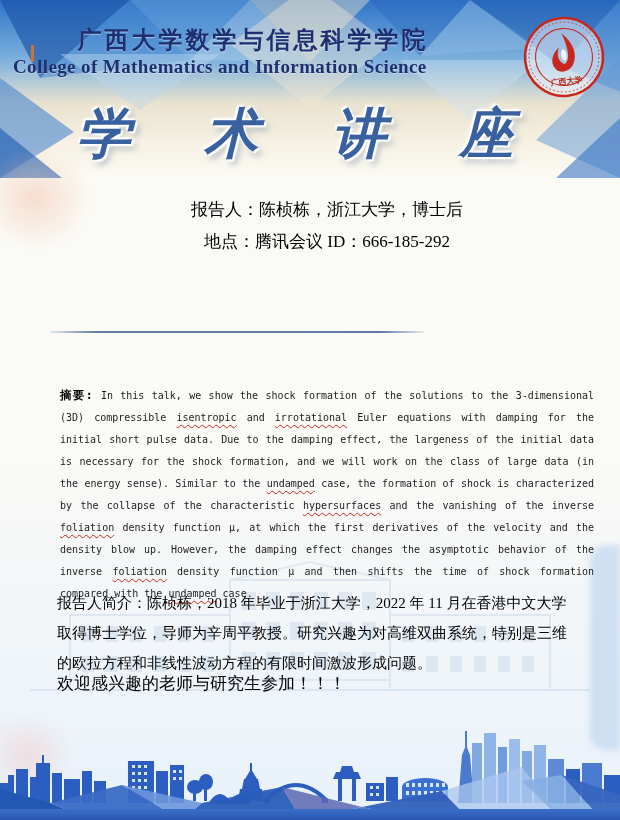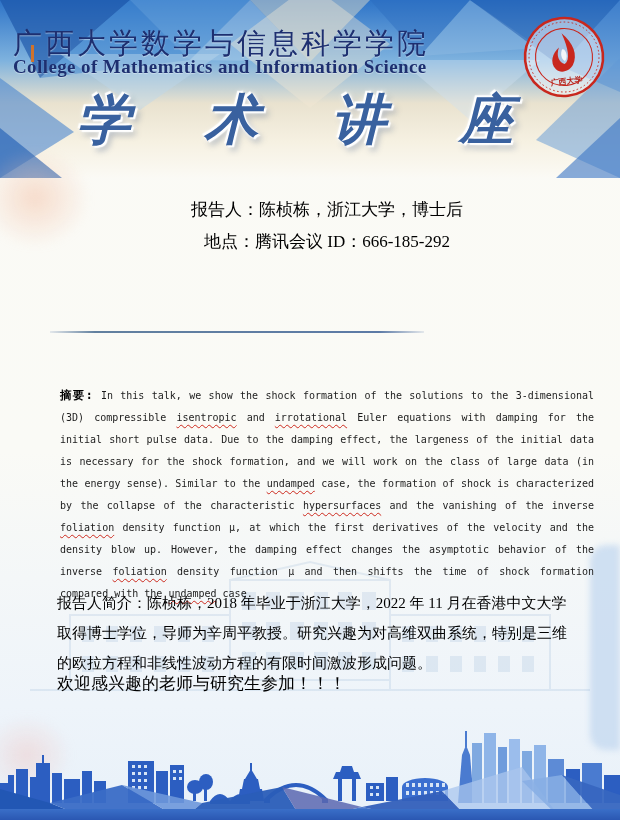--- a/index.html
+++ b/index.html
@@ -6,33 +6,34 @@
   body{font-family:"Liberation Sans",sans-serif;background:#888;}
   .poster{
     position:relative;width:620px;height:820px;margin:0 auto;
     background:linear-gradient(180deg,#fbfaf5 0%,#fafaf6 55%,#eef4fa 86%,#e8f1f9 100%);
     overflow:hidden;
   }
   
   .header-bg{position:absolute;top:0;left:0;width:620px;height:178px;display:block;}
   .college-zh{
     position:absolute;left:13px;top:24px;width:480px;
-    font-size:29px;font-weight:normal;letter-spacing:3px;color:#1d2f70;
+    font-size:24px;font-weight:bold;letter-spacing:3px;color:#1d2f70;
     font-family:"Liberation Sans",sans-serif;
     text-shadow:0 1px 1px rgba(255,255,255,.45);
+    text-align:center;
   }
   .college-en{
     position:absolute;left:13px;top:56px;width:500px;
     font-size:19px;font-weight:bold;color:#1d2f70;
     font-family:"Liberation Serif",serif;letter-spacing:.4px;
     text-shadow:0 1px 1px rgba(255,255,255,.4);
   }
   .cursor-artifact{position:absolute;left:31px;top:45px;width:3px;height:17px;background:#e0731e;opacity:.9;}
   .lecture-title{
-    position:absolute;left:0;top:84px;width:620px;text-align:center;
+    position:absolute;left:0;top:98px;width:620px;text-align:center;
     font-family:"Liberation Serif",serif;font-style:italic;font-weight:bold;
     font-size:54px;color:#39619f;letter-spacing:30px;box-sizing:border-box;
     text-shadow:0 0 3px #fff,0 0 6px #fff,2px 2px 1px #fff,-2px -2px 1px #fff,4px 5px 6px rgba(40,70,120,.35);
   }
   .seal{position:absolute;right:14px;top:15px;width:84px;height:84px;transform:rotate(-6deg);}
   
   .details{
     position:absolute;left:57px;top:194px;width:540px;
     font-family:"Liberation Serif",serif;font-size:17px;color:#000;line-height:31px;
   }

